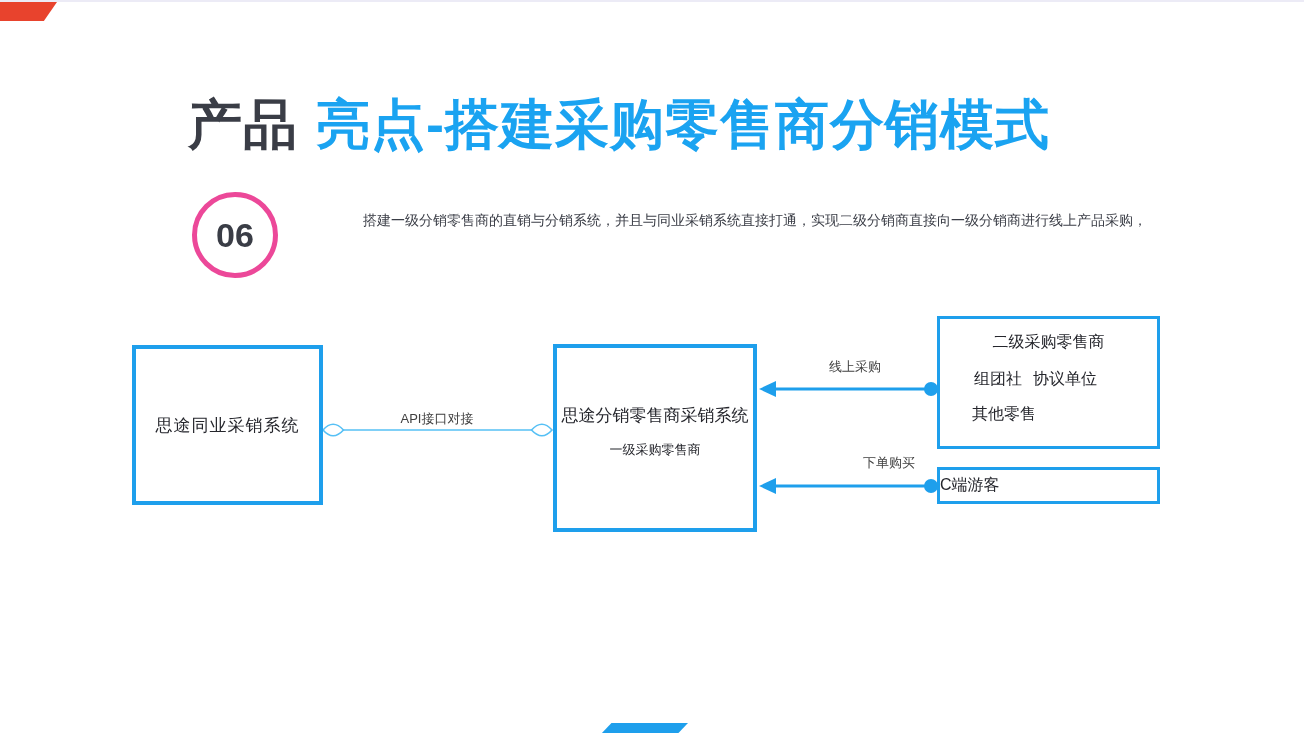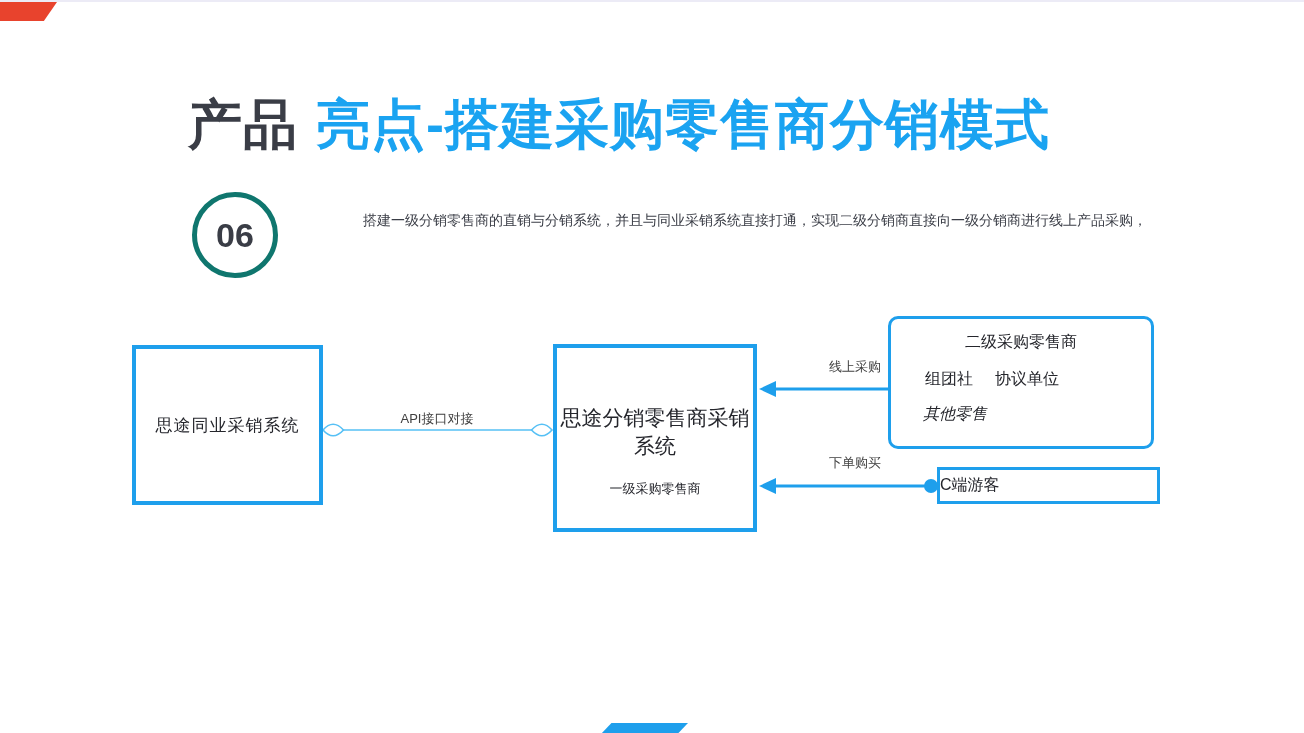--- a/index.html
+++ b/index.html
@@ -11,48 +11,48 @@
                clip-path:polygon(0 0,100% 0,77% 100%,0 100%); }
   .decor-blue { position:absolute; left:600px; top:721px; width:88px; height:12px; background:#1E9FEC;
                 clip-path:polygon(13% 0,100% 0,87% 100%,0 100%); }
 
   
   .title { position:absolute; left:188px; top:89px; font-size:54px; font-weight:900; letter-spacing:1px; white-space:nowrap; line-height:1.25; }
   .title .prefix { color:#3A3D46; margin-right:18px; }
   .title .highlight { color:#1AA3F1; }
 
   
-  .badge { position:absolute; left:192px; top:190px; width:86px; height:86px; border:5px solid #0f766e;
+  .badge { position:absolute; left:192px; top:190px; width:86px; height:86px; border:5px solid #ec4899;
            border-radius:50%; box-sizing:border-box; display:flex; align-items:center; justify-content:center;
            font-size:34px; font-weight:800; color:#3A3D46; background:#fff; }
 
   
   .desc { position:absolute; left:320px; top:207px; width:870px; text-align:center;
           font-size:14px; font-weight:400; color:#3A3D46; line-height:23px; }
 
   
   .box { position:absolute; background:#fff; border:4px solid #1E9FEC; box-sizing:border-box; color:#25262c; }
   .box-left { left:132px; top:343px; width:191px; height:160px; display:flex; align-items:center; justify-content:center;
               font-size:17px; letter-spacing:1px; }
   .box-center { left:553px; top:342px; width:204px; height:188px; text-align:center; }
-  .box-center .bc-title { margin-top:56px; font-size:21px; }
-  .box-center .bc-sub { margin-top:20px; font-size:13px; }
-  .box-secondary { left:888px; top:314px; width:266px; height:133px; border-width:3px; font-size:16px;border-radius:10px; }
+  .box-center .bc-title { margin-top:56px; font-size:17px; }
+  .box-center .bc-sub { margin-top:14px; font-size:13px; }
+  .box-secondary { left:937px; top:314px; width:223px; height:133px; border-width:3px; font-size:16px; }
   .box-secondary .bs-title { text-align:center; margin-top:13px; }
   .box-secondary .bs-row { margin-top:16px; padding-left:34px; }
-  .box-secondary .bs-row .m2 { margin-left:22px; }
-  .box-secondary .bs-row3 { margin-top:14px; padding-left:32px;font-style:italic; }
+  .box-secondary .bs-row .m2 { margin-left:11px; }
+  .box-secondary .bs-row3 { margin-top:14px; padding-left:32px; }
   .box-tourist { left:937px; top:465px; width:223px; height:37px; border-width:3px;
                  display:flex; align-items:center; justify-content:flex-start; font-size:16px; }
 
   
   .conn-label { position:absolute; font-size:13px; color:#404040; font-weight:500; text-align:center; white-space:nowrap; }
   .lbl-api   { left:357px; top:408px; width:160px; }
   .lbl-online{ left:795px; top:356px; width:120px; }
-  .lbl-order { left:795px; top:452px; width:120px; }
+  .lbl-order { left:795px; top:452px; width:120px;text-align:right; }
 
   svg.wires { position:absolute; left:0; top:0; width:1304px; height:733px; pointer-events:none; }
 </style>
 </head>
 <body>
 
 <div class="slide">
 
   <div class="decor-red"></div>
   <div class="decor-blue"></div>

